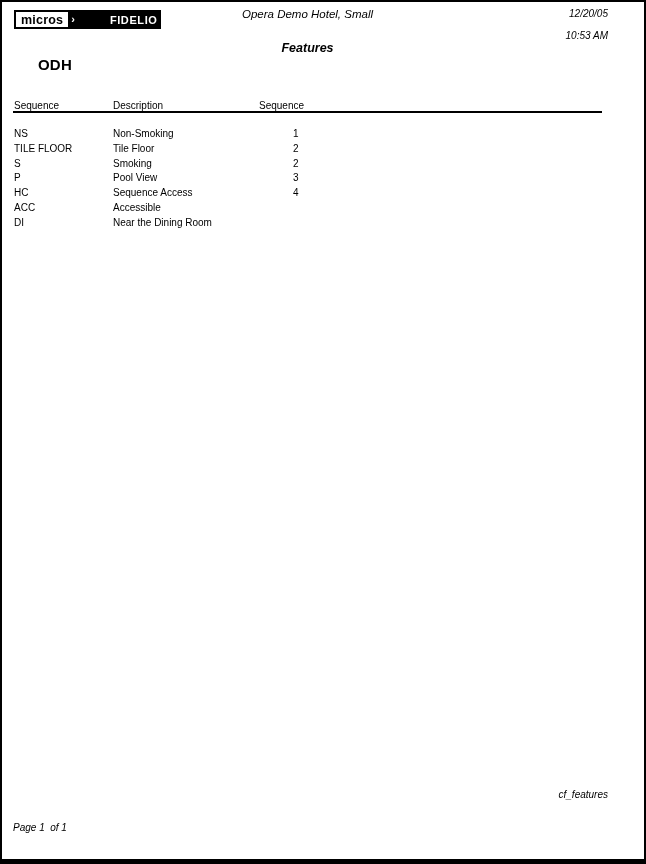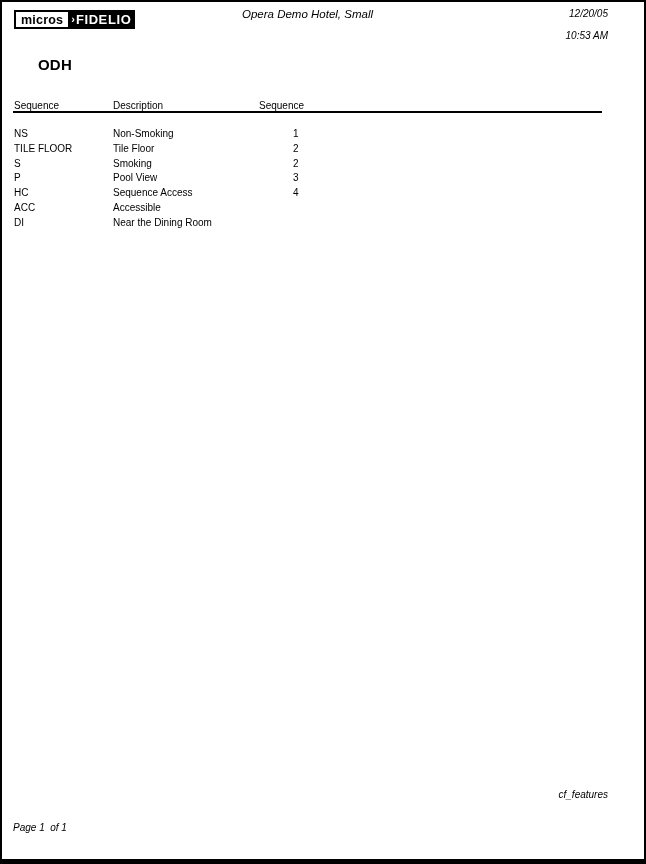--- a/index.html
+++ b/index.html
@@ -31,21 +31,21 @@
   .logo-fidelio {
     display: flex; align-items: center;
     background: #000; color: #fff;
     padding: 0 4px 0 1px;
   }
   .logo-arrow {
     font-size: 11px; font-weight: bold; line-height: 1;
     margin-right: 1px; color: #fff;
   }
   .logo-fidelio-text {
-    font-size: 13px; font-weight: bold; letter-spacing: 0.6px;
+    font-size: 11px; font-weight: bold; letter-spacing: 0.6px; margin-left: 34px;
   }
   .property-code {
     position: absolute; left: 12px; top: 32px; width: 82px;
     text-align: center;
     font-size: 15px; font-weight: bold; letter-spacing: 0.3px; margin-top: 22px;
   }
   .center-band { position: absolute; left: 11px; width: 589px; text-align: center; }
   .hotel-name { top: 6px; font-size: 11.5px; font-style: italic; }
   .report-title { top: 39px; font-size: 12.5px; font-style: italic; font-weight: bold; }
   .datetime { position: absolute; right: 36px; text-align: right; font-size: 10px; font-style: italic; }
@@ -85,20 +85,21 @@
   <div class="logo">
     <span class="logo-micros">micros</span>
     <span class="logo-fidelio">
       <span class="logo-arrow">›</span>
       <span class="logo-fidelio-text">FIDELIO</span>
     </span>
   </div>
   <div class="property-code">ODH</div>
 
   <div class="center-band hotel-name">Opera Demo Hotel, Small</div>
+  <div class="center-band report-title">Features</div>
 
   <div class="datetime report-date">12/20/05</div>
   <div class="datetime report-time">10:53 AM</div>
 
   <div class="col-head feature">Sequence</div>
   <div class="col-head description">Description</div>
   <div class="col-head sequence">Sequence</div>
   <div class="head-rule"></div>
 
   <div class="table-body">

